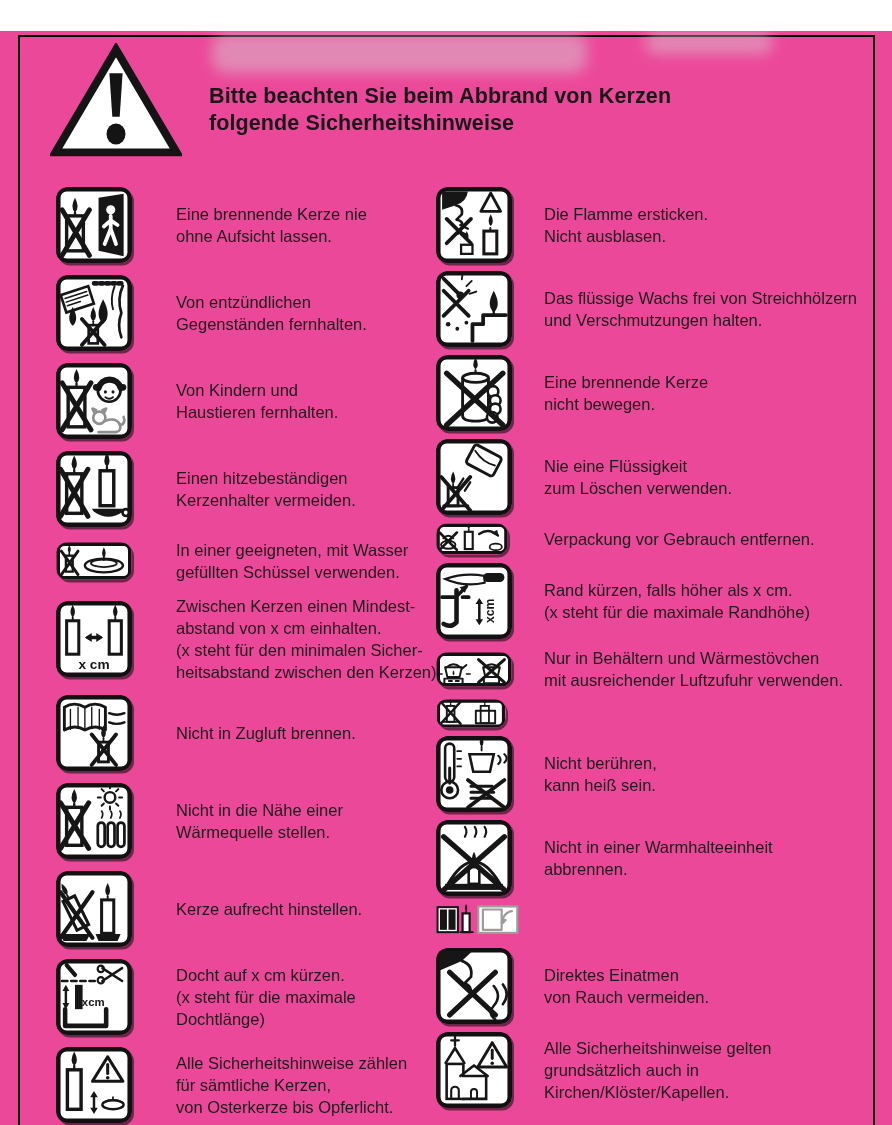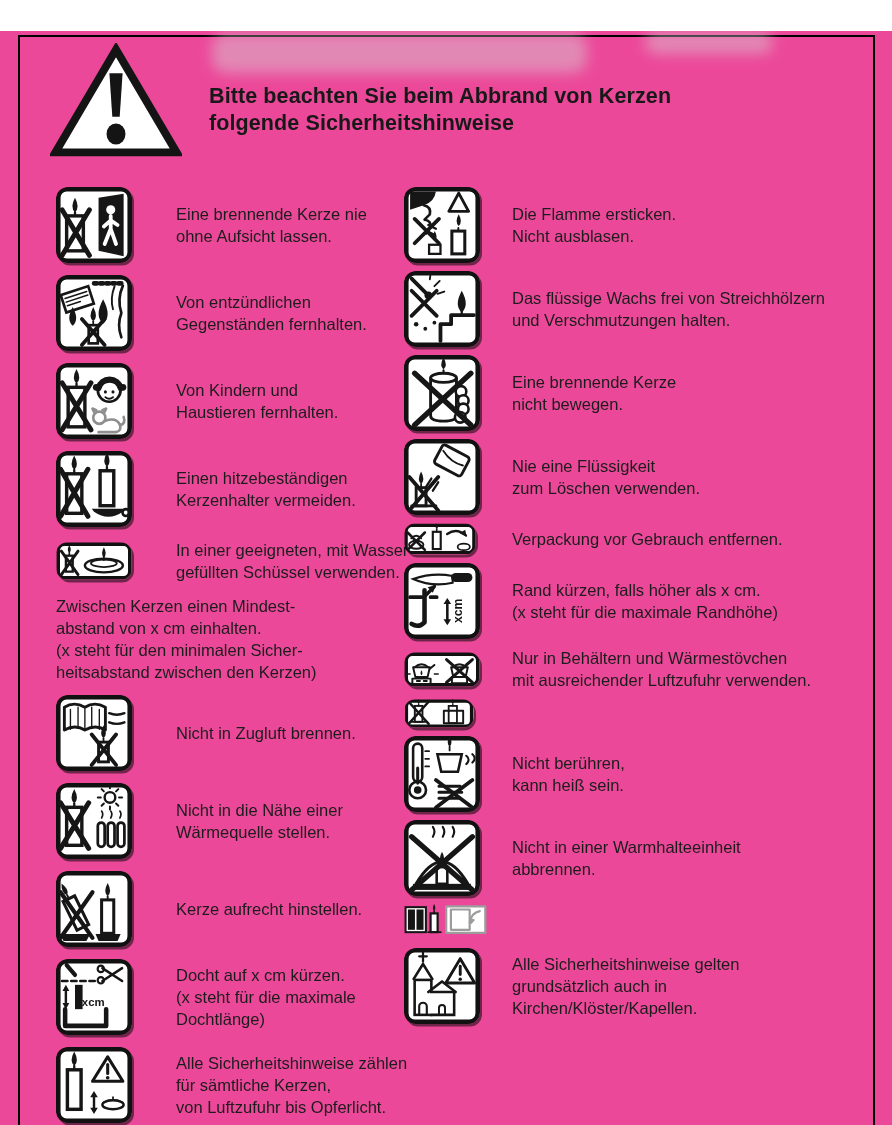--- a/index.html
+++ b/index.html
@@ -8,21 +8,21 @@
   .frame{position:absolute;left:18px;top:4px;width:857px;height:1103px;
          border:2px solid #000;box-sizing:border-box;pointer-events:none;}
   .artifact{position:absolute;background:#d7d7d7;filter:blur(7px);opacity:.45;border-radius:14px;}
   .a1{left:212px;top:2px;width:375px;height:40px;}
   .a2{left:645px;top:0;width:128px;height:23px;}
   .warn-tri{position:absolute;left:50px;top:12px;}
   .title{position:absolute;left:209px;top:52px;margin:0;font-size:21.5px;line-height:27px;
          font-weight:bold;color:#181818;white-space:pre-line;letter-spacing:.1px;}
   .col{position:absolute;top:156px;}
   .col-left{left:56px;width:392px;}
-  .col-right{left:404px;width:452px;}
+  .col-right{left:436px;width:452px;}
   .row{display:flex;align-items:center;}
   .col-left .row{gap:36px;margin-bottom:12px;}
   .col-right .row{gap:28px;margin-bottom:8px;}
   .ic{flex:0 0 84px;display:flex;align-items:center;justify-content:flex-start;}
   .col-right .ic{flex:0 0 80px;}
   .ic svg.bordered{border-radius:12px;box-shadow:2px 2.5px 0 rgba(10,10,10,.55);}
   .tx{margin:0;font-size:16.5px;line-height:22px;white-space:pre;color:#1c1c1c;}
 </style>
 </head>
 <body>
@@ -136,20 +136,34 @@
               <ellipse cx="63" cy="31" rx="25" ry="9" fill="#fff" stroke="#161616" stroke-width="3.2"></ellipse>
     <ellipse cx="63" cy="28" rx="17" ry="5" fill="none" stroke="#161616" stroke-width="2.4" stroke-linecap="round" stroke-linejoin="round"></ellipse>
               <path d="M63 24v-5" fill="none" stroke="#161616" stroke-width="2.2" stroke-linecap="round" stroke-linejoin="round"></path>
               <path d="M63 7q-4.8999999999999995 9.1 0 13.299999999999999q4.8999999999999995 -4.199999999999999 0 -13.299999999999999Z" fill="#161616"></path>
             </svg>
           </div>
           <p class="tx">In einer geeigneten, mit Wasser
 gefüllten Schüssel verwenden.</p>
         </div>
         <div class="row">
+          <div class="ic">
+            <svg class="bordered" width="76" height="76" viewBox="0 0 100 100" xmlns="http://www.w3.org/2000/svg">
+              <rect x="3" y="3" width="94" height="94" rx="11" fill="#fff" stroke="#111" stroke-width="6"></rect>
+              <rect x="14" y="26" width="16" height="44" fill="#fff" stroke="#161616" stroke-width="4"></rect>
+              <path d="M22 26v-5" fill="none" stroke="#161616" stroke-width="2.5" stroke-linecap="round" stroke-linejoin="round"></path>
+              <path d="M22 4.850000000000001q-5.95 11.049999999999999 0 16.15q5.95 -5.1 0 -16.15Z" fill="#161616"></path>
+              <rect x="70" y="26" width="16" height="44" fill="#fff" stroke="#161616" stroke-width="4"></rect>
+              <path d="M78 26v-5" fill="none" stroke="#161616" stroke-width="2.5" stroke-linecap="round" stroke-linejoin="round"></path>
+              <path d="M78 4.850000000000001q-5.95 11.049999999999999 0 16.15q5.95 -5.1 0 -16.15Z" fill="#161616"></path>
+              <path d="M42 48H58" fill="none" stroke="#161616" stroke-width="4.5" stroke-linecap="round" stroke-linejoin="round"></path>
+              <path d="M38 48l9 -6v12ZM62 48l-9 -6v12Z" fill="#161616"></path>
+              <text x="50" y="90" font-size="18" font-weight="bold" font-family="Liberation Sans, sans-serif" fill="#161616" text-anchor="middle">x cm</text>
+            </svg>
+          </div>
           <p class="tx">Zwischen Kerzen einen Mindest-
 abstand von x cm einhalten.
 (x steht für den minimalen Sicher-
 heitsabstand zwischen den Kerzen)</p>
         </div>
         <div class="row">
           <div class="ic">
             <svg class="bordered" width="76" height="76" viewBox="0 0 100 100" xmlns="http://www.w3.org/2000/svg">
               <rect x="3" y="3" width="94" height="94" rx="11" fill="#fff" stroke="#111" stroke-width="6"></rect>
               <path d="M11 16q13 -8 27 0q13 -8 27 0v30q-13 -8 -27 0q-13 -8 -27 0Z" fill="#fff" stroke="#161616" stroke-width="3.8" stroke-linejoin="round"></path>
@@ -235,21 +249,21 @@
               <circle cx="68" cy="40.5" r="2.4" fill="#161616"></circle>
     <path d="M50 62v22" fill="none" stroke="#161616" stroke-width="3.2" stroke-linecap="round" stroke-linejoin="round"></path>
               <path d="M50 58l-5 8h10ZM50 88l-5 -8h10Z" fill="#161616"></path>
     <ellipse cx="75" cy="76" rx="14" ry="6" fill="none" stroke="#161616" stroke-width="3.2" stroke-linecap="round" stroke-linejoin="round"></ellipse>
               <path d="M62 73q13 -6 26 0" fill="none" stroke="#161616" stroke-width="2.4" stroke-linecap="round" stroke-linejoin="round"></path>
               <path d="M75 70v-4" fill="none" stroke="#161616" stroke-width="2.2" stroke-linecap="round" stroke-linejoin="round"></path>
             </svg>
           </div>
           <p class="tx">Alle Sicherheitshinweise zählen
 für sämtliche Kerzen,
-von Luftzufuhr bis Opferlicht.</p>
+von Osterkerze bis Opferlicht.</p>
         </div>
       </section>
     <section class="col col-right" id="col-right">
         <div class="row">
           <div class="ic">
             <svg class="bordered" width="76" height="76" viewBox="0 0 100 100" xmlns="http://www.w3.org/2000/svg">
               <rect x="3" y="3" width="94" height="94" rx="11" fill="#fff" stroke="#111" stroke-width="6"></rect>
               <path d="M8 6h34q-2 14 -16 18L8 30Z" fill="#161616"></path>
     <path d="M26 24q10 2 8 12l-7 7q9 1 8 10l-6 8" fill="none" stroke="#161616" stroke-width="3.4" stroke-linecap="round" stroke-linejoin="round"></path>
     <path d="M32 50l10 5M30 58l10 5" fill="none" stroke="#161616" stroke-width="3" stroke-linecap="round" stroke-linejoin="round"></path>
@@ -450,20 +464,33 @@
     <path d="M97 9q-11 2 -13 15"></path>
               </g>
     <path d="M86 26l-3 -9 8 3Z" fill="#9c9c9c"></path>
             </svg>
           </div>
         </div>
         <div class="row">
           <div class="ic">
             <svg class="bordered" width="76" height="76" viewBox="0 0 100 100" xmlns="http://www.w3.org/2000/svg">
               <rect x="3" y="3" width="94" height="94" rx="11" fill="#fff" stroke="#111" stroke-width="6"></rect>
+              <path d="M4 4h44L34 17 4 30Z" fill="#161616"></path>
+    <path d="M34 17q15 5 12 21l-9 9q11 2 8 14l-12 12" fill="none" stroke="#161616" stroke-width="3.6" stroke-linecap="round" stroke-linejoin="round"></path>
+    <path d="M76 50q11 13 0 26q-9 10 2 18M88 48q10 13 0 26" fill="none" stroke="#161616" stroke-width="3.4" stroke-linecap="round" stroke-linejoin="round"></path>
+              <path d="M18 32L78 88M78 32L18 88" fill="none" stroke="#161616" stroke-width="7" stroke-linecap="round" stroke-linejoin="round"></path>
+            </svg>
+          </div>
+          <p class="tx">Direktes Einatmen
+von Rauch vermeiden.</p>
+        </div>
+        <div class="row">
+          <div class="ic">
+            <svg class="bordered" width="76" height="76" viewBox="0 0 100 100" xmlns="http://www.w3.org/2000/svg">
+              <rect x="3" y="3" width="94" height="94" rx="11" fill="#fff" stroke="#111" stroke-width="6"></rect>
               <path d="M25 6v12M20 11h10" fill="none" stroke="#161616" stroke-width="3" stroke-linecap="round" stroke-linejoin="round"></path>
     <path d="M12 42L25 21l13 21" fill="#fff" stroke="#161616" stroke-width="3.4" stroke-linejoin="round"></path>
     <rect x="14" y="42" width="22" height="46" fill="#fff" stroke="#161616" stroke-width="3.4"></rect>
     <path d="M34 58h32v30H34" fill="#fff" stroke="#161616" stroke-width="3.4"></path>
     <path d="M32 58l18 -14 18 14" fill="none" stroke="#161616" stroke-width="3.4" stroke-linecap="round" stroke-linejoin="round"></path>
     <path d="M20 88V77a5 5 0 0 1 10 0v11" fill="none" stroke="#161616" stroke-width="2.8" stroke-linecap="round" stroke-linejoin="round"></path>
     <path d="M46 88V79a4 4 0 0 1 8 0v9" fill="none" stroke="#161616" stroke-width="2.6" stroke-linecap="round" stroke-linejoin="round"></path>
     <path d="M74 14L93 46H55Z" fill="none" stroke="#161616" stroke-width="3.8" stroke-linecap="round" stroke-linejoin="round"></path>
               <path d="M74 24v11" fill="none" stroke="#161616" stroke-width="3.8" stroke-linecap="round" stroke-linejoin="round"></path>
               <circle cx="74" cy="41" r="2.3" fill="#161616"></circle>

